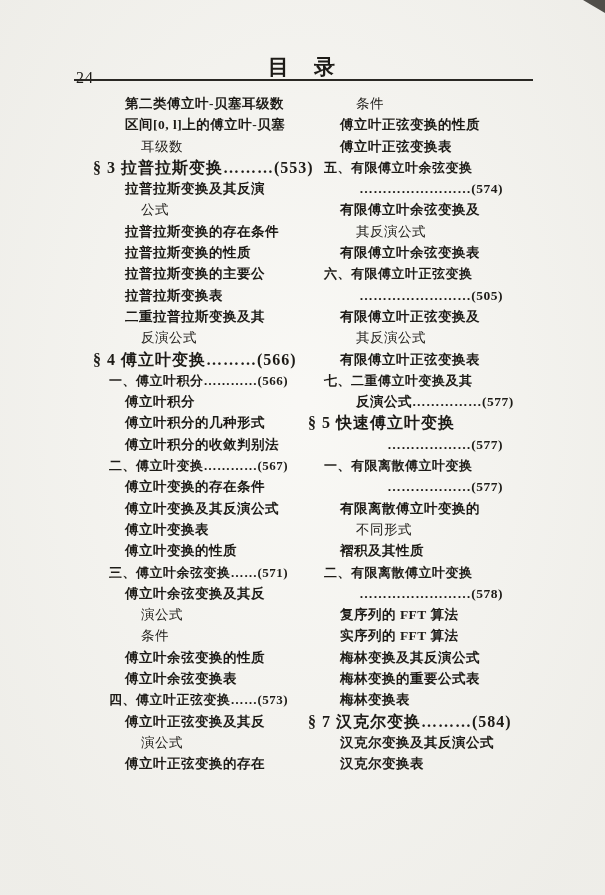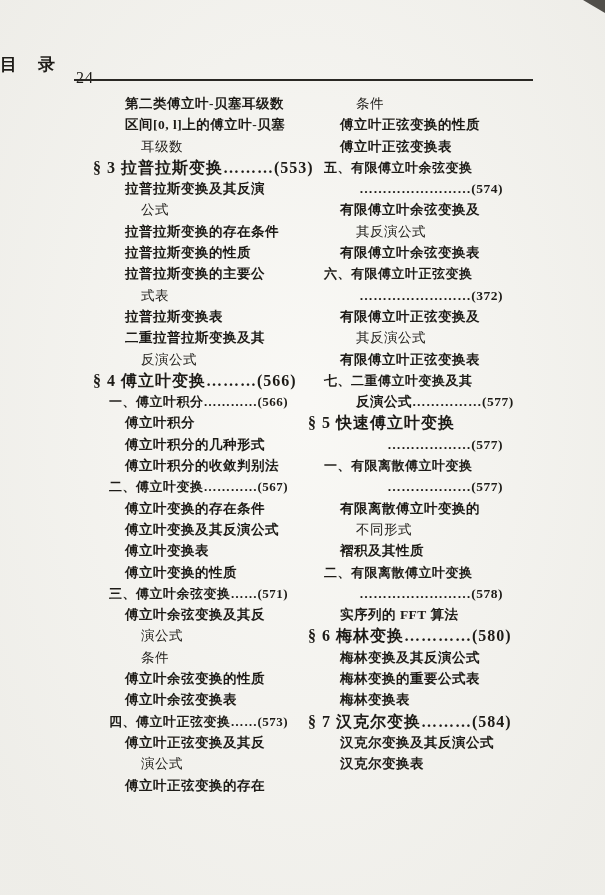--- a/index.html
+++ b/index.html
@@ -23,21 +23,22 @@
     border-top:13px solid #35332e;
     border-left:22px solid transparent;
     opacity:.85;
   }
   .page-number{
     position:absolute;left:76px;top:69px;
     font-size:16px;letter-spacing:1px;
   }
   .page-title{
     position:absolute;top:53px;left:0;width:100%;
-    font-size:17px;font-weight:bold;letter-spacing:2px;
+    text-align:center;
+    font-size:21px;font-weight:bold;letter-spacing:2px;
   }
   .header-rule{
     position:absolute;left:74px;top:79px;
     width:459px;height:2px;background:#2a2824;
   }
   .col{
     position:absolute;top:93px;
   }
   .col-left{ left:93px;  width:215px; }
   .col-right{ left:308px; width:197px; }
@@ -68,21 +69,20 @@
   <div class="col col-left">
       <div class="line lvl2">第二类傅立叶-贝塞耳级数</div>
       <div class="line lvl2">区间[0, l]上的傅立叶-贝塞</div>
       <div class="line lvl3">耳级数</div>
       <div class="line lvl0 bold">§ 3 拉普拉斯变换………(553)</div>
       <div class="line lvl2">拉普拉斯变换及其反演</div>
       <div class="line lvl3">公式</div>
       <div class="line lvl2">拉普拉斯变换的存在条件</div>
       <div class="line lvl2">拉普拉斯变换的性质</div>
       <div class="line lvl2">拉普拉斯变换的主要公</div>
-      <div class="line lvl3">式表</div>
       <div class="line lvl2">拉普拉斯变换表</div>
       <div class="line lvl2">二重拉普拉斯变换及其</div>
       <div class="line lvl3">反演公式</div>
       <div class="line lvl0 bold">§ 4 傅立叶变换………(566)</div>
       <div class="line lvl1 bold">一、傅立叶积分…………(566)</div>
       <div class="line lvl2">傅立叶积分</div>
       <div class="line lvl2">傅立叶积分的几种形式</div>
       <div class="line lvl2">傅立叶积分的收敛判别法</div>
       <div class="line lvl1 bold">二、傅立叶变换…………(567)</div>
       <div class="line lvl2">傅立叶变换的存在条件</div>
@@ -103,37 +103,37 @@
   <div class="col col-right">
       <div class="line lvl3">条件</div>
       <div class="line lvl2">傅立叶正弦变换的性质</div>
       <div class="line lvl2">傅立叶正弦变换表</div>
       <div class="line lvl1 bold">五、有限傅立叶余弦变换</div>
       <div class="line lvl2 bold right">……………………(574)</div>
       <div class="line lvl2">有限傅立叶余弦变换及</div>
       <div class="line lvl3">其反演公式</div>
       <div class="line lvl2">有限傅立叶余弦变换表</div>
       <div class="line lvl1 bold">六、有限傅立叶正弦变换</div>
-      <div class="line lvl2 bold right">……………………(372)</div>
+      <div class="line lvl2 bold right">……………………(505)</div>
       <div class="line lvl2">有限傅立叶正弦变换及</div>
       <div class="line lvl3">其反演公式</div>
       <div class="line lvl2">有限傅立叶正弦变换表</div>
       <div class="line lvl1 bold">七、二重傅立叶变换及其</div>
       <div class="line lvl3 bold">反演公式……………(577)</div>
       <div class="line lvl0 bold">§ 5 快速傅立叶变换</div>
       <div class="line lvl2 bold right">………………(577)</div>
       <div class="line lvl1 bold">一、有限离散傅立叶变换</div>
       <div class="line lvl2 bold right">………………(577)</div>
       <div class="line lvl2">有限离散傅立叶变换的</div>
       <div class="line lvl3">不同形式</div>
       <div class="line lvl2">褶积及其性质</div>
       <div class="line lvl1 bold">二、有限离散傅立叶变换</div>
       <div class="line lvl2 bold right">……………………(578)</div>
+      <div class="line lvl2">复序列的 FFT 算法</div>
       <div class="line lvl2">实序列的 FFT 算法</div>
-      <div class="line lvl0 bold">§ 6 梅林变换…………(580)</div>
       <div class="line lvl2">梅林变换及其反演公式</div>
       <div class="line lvl2">梅林变换的重要公式表</div>
       <div class="line lvl2">梅林变换表</div>
       <div class="line lvl0 bold">§ 7 汉克尔变换………(584)</div>
       <div class="line lvl2">汉克尔变换及其反演公式</div>
       <div class="line lvl2">汉克尔变换表</div>
     </div>
 </div>
 
 </body></html>

